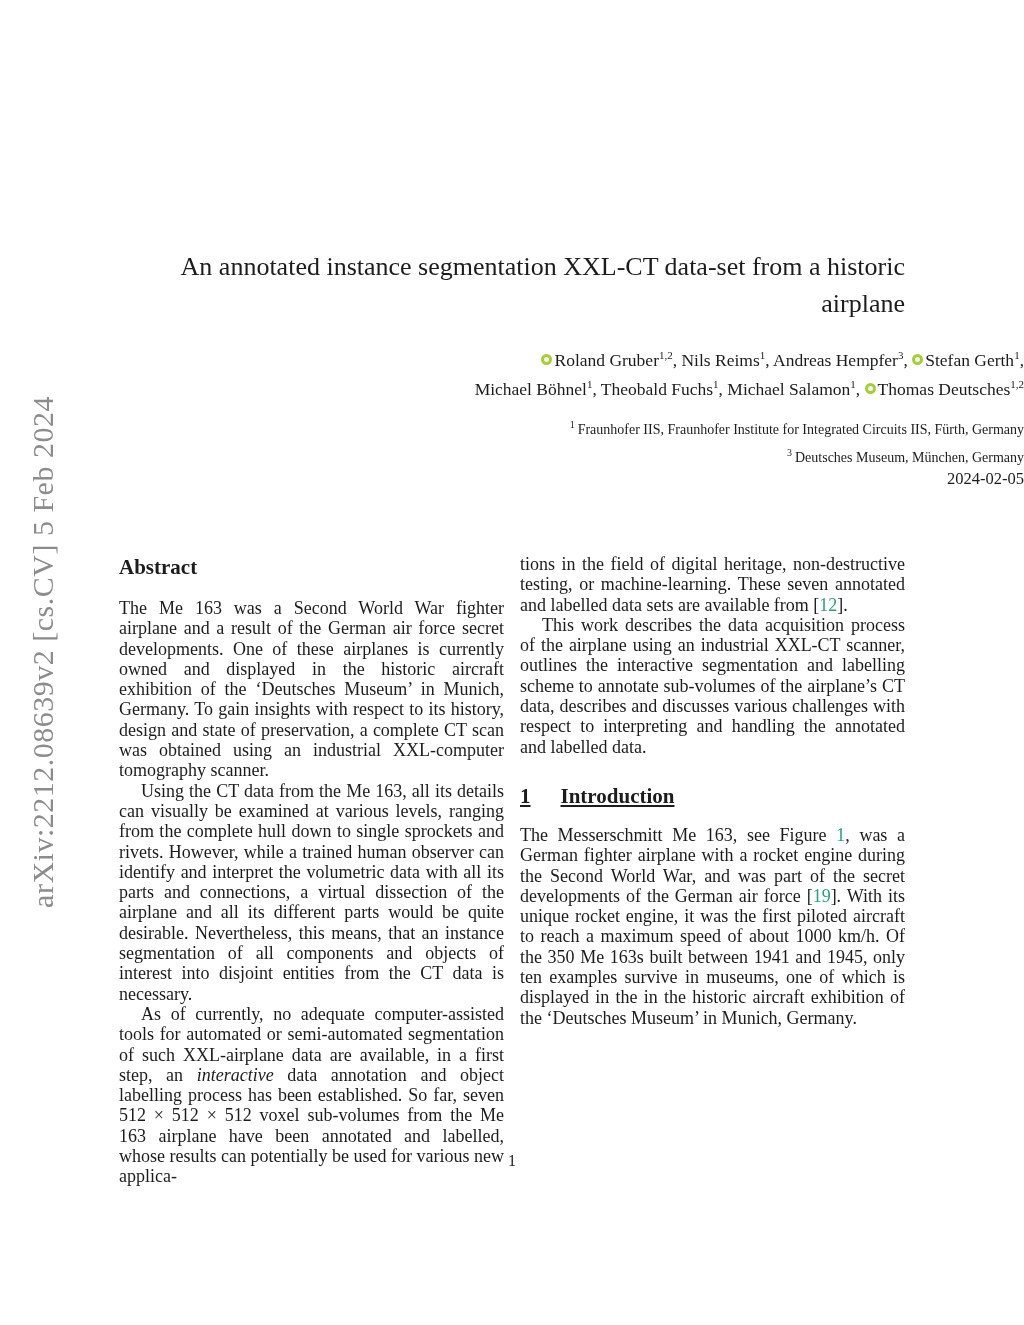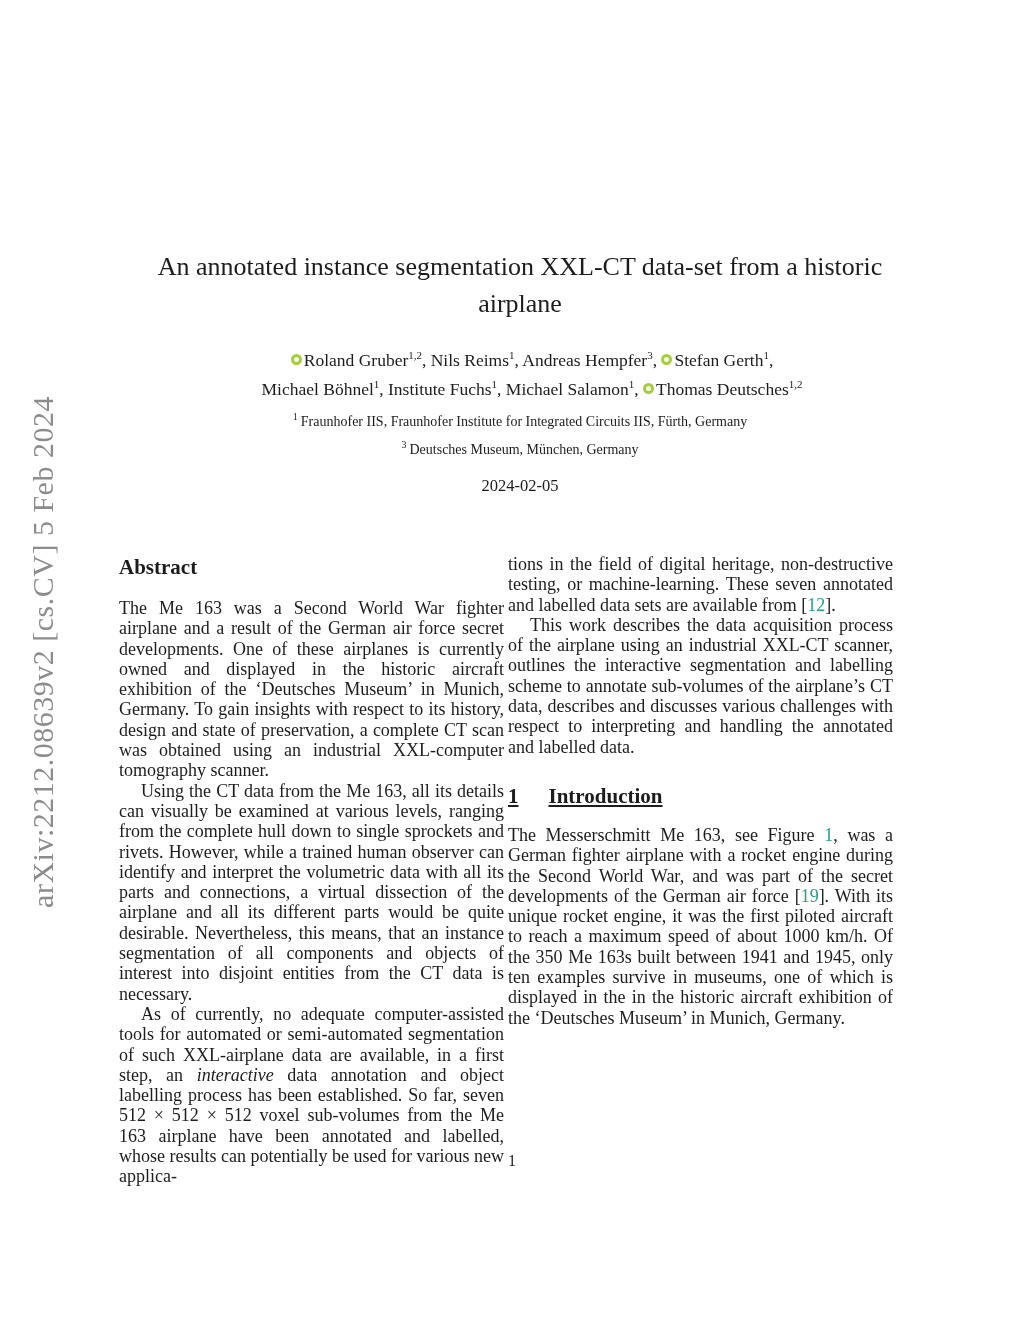--- a/index.html
+++ b/index.html
@@ -25,21 +25,21 @@
     letter-spacing: 0.5px;
     color: #8c8c8c;
   }
 
   
   .header {
     position: absolute;
     top: 248px;
     left: 16px;
     right: 0;
-    text-align: center;
+    text-align: right;
   }
   .title {
     margin: 0 auto;
     max-width: 770px;
     font-size: 26px;
     line-height: 37px;
     font-weight: normal;
   }
   .authors {
     margin-top: 21px;
@@ -53,39 +53,38 @@
     width: 11px;
     height: 11px;
     box-sizing: border-box;
     border: 3px solid #a6ce39;
     border-radius: 50%;
     background: #f4f8e8;
     margin-right: 2px;
     vertical-align: 1px;
   }
   .affiliations {
-    margin-top: 4px;
+    margin-top: 12px;
     font-size: 14px;
     line-height: 23.5px;
   }
   .affiliations sup { font-size: 10px; margin-right: 3px; }
   .date {
-    margin-top: 15px;
     font-size: 16.5px;
   }
 
   
   .columns {
     position: absolute;
     top: 548px;
     left: 119px;
     width: 786px;
     display: grid;
     grid-template-columns: 385px 385px;
-    column-gap: 4px;
+    column-gap: 16px;
   }
   .col { padding-top: 6px; }
   .section-heading {
     margin: 0 0 18px 0;
     font-size: 21px;
     font-weight: bold;
     line-height: 26px;
   }
   .intro-heading { margin-top: 26px; margin-bottom: 16px; text-decoration: underline; }
   .intro-heading .sec-title { margin-left: 30px; }
@@ -125,21 +124,21 @@
 
     <div class="authors">
       <div>
         <span><span class="orcid"></span><span>Roland Gruber</span><sup>1,2</sup><span>, </span></span>
         <span><span>Nils Reims</span><sup>1</sup><span>, </span></span>
         <span><span>Andreas Hempfer</span><sup>3</sup><span>, </span></span>
         <span><span class="orcid"></span><span>Stefan Gerth</span><sup>1</sup><span>,</span></span>
       </div>
       <div>
         <span><span>Michael Böhnel</span><sup>1</sup><span>, </span></span>
-        <span><span>Institute Fuchs</span><sup>1</sup><span>, </span></span>
+        <span><span>Theobald Fuchs</span><sup>1</sup><span>, </span></span>
         <span><span>Michael Salamon</span><sup>1</sup><span>, </span></span>
         <span><span class="orcid"></span><span>Thomas Deutsches</span><sup>1,2</sup><span></span></span>
       </div>
     </div>
 
     <div class="affiliations">
       <div><sup>1</sup><span>Fraunhofer IIS, Fraunhofer Institute for Integrated Circuits IIS, Fürth, Germany</span></div>
       <div><sup>3</sup><span>Deutsches Museum, München, Germany</span></div>
     </div>
 

